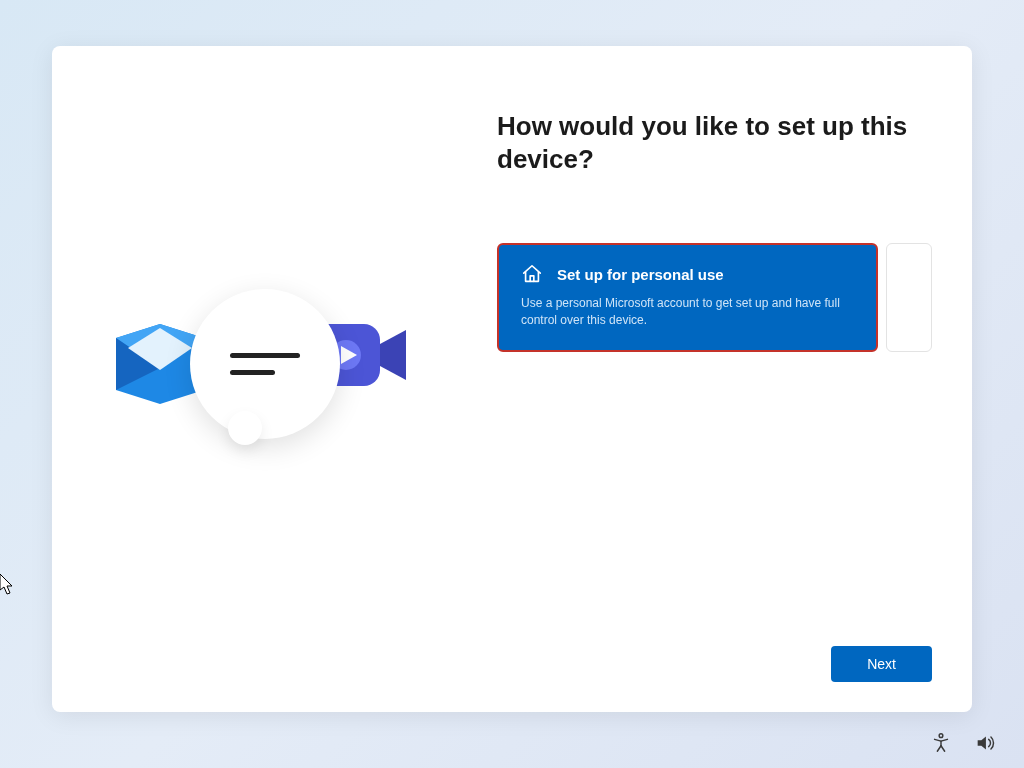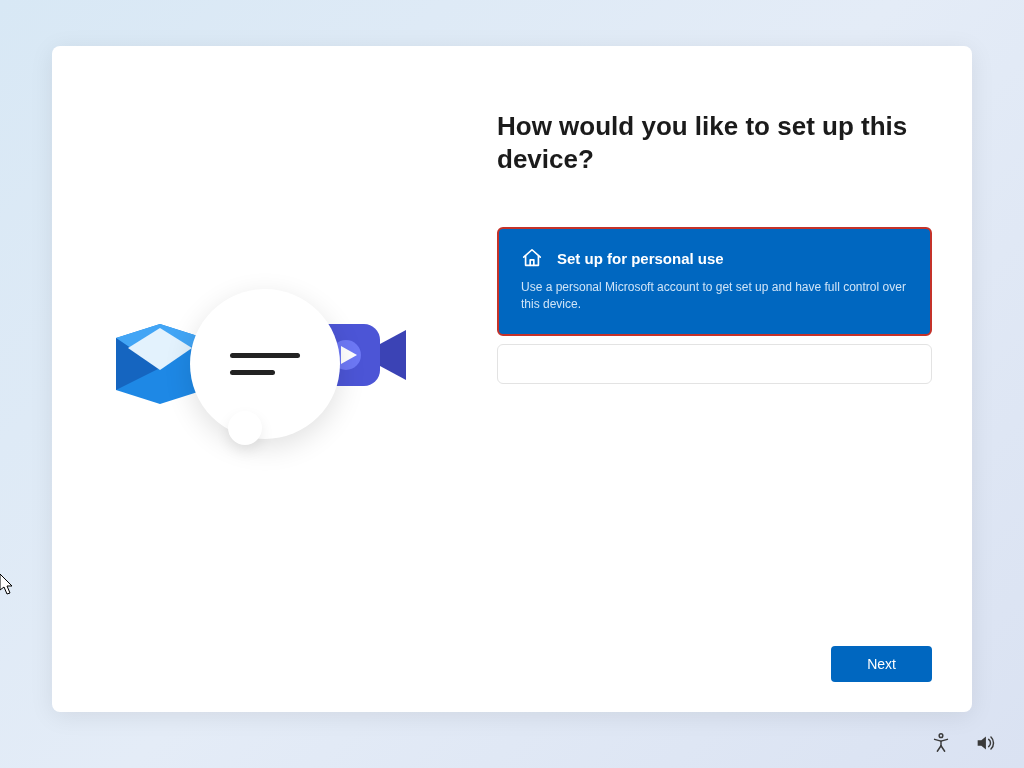--- a/index.html
+++ b/index.html
@@ -82,26 +82,25 @@
     flex: 1;
     padding: 64px 40px 30px 10px;
     display: flex;
     flex-direction: column;
   }
   .heading {
     font-size: 26px;
     font-weight: 600;
     color: #1b1b1b;
     line-height: 1.25;
-    margin-bottom: 52px;
+    margin-bottom: 68px;
     padding-right: 20px;
   }
   .options {
     display: flex;
-    flex-direction: column;
     gap: 8px;
   }
   .option-card {
     border: 1px solid #e3e3e3;
     border-radius: 6px;
     padding: 18px 22px 20px 22px;
     cursor: pointer;
   }
   .option-card.selected {
     background: #0067C0;

